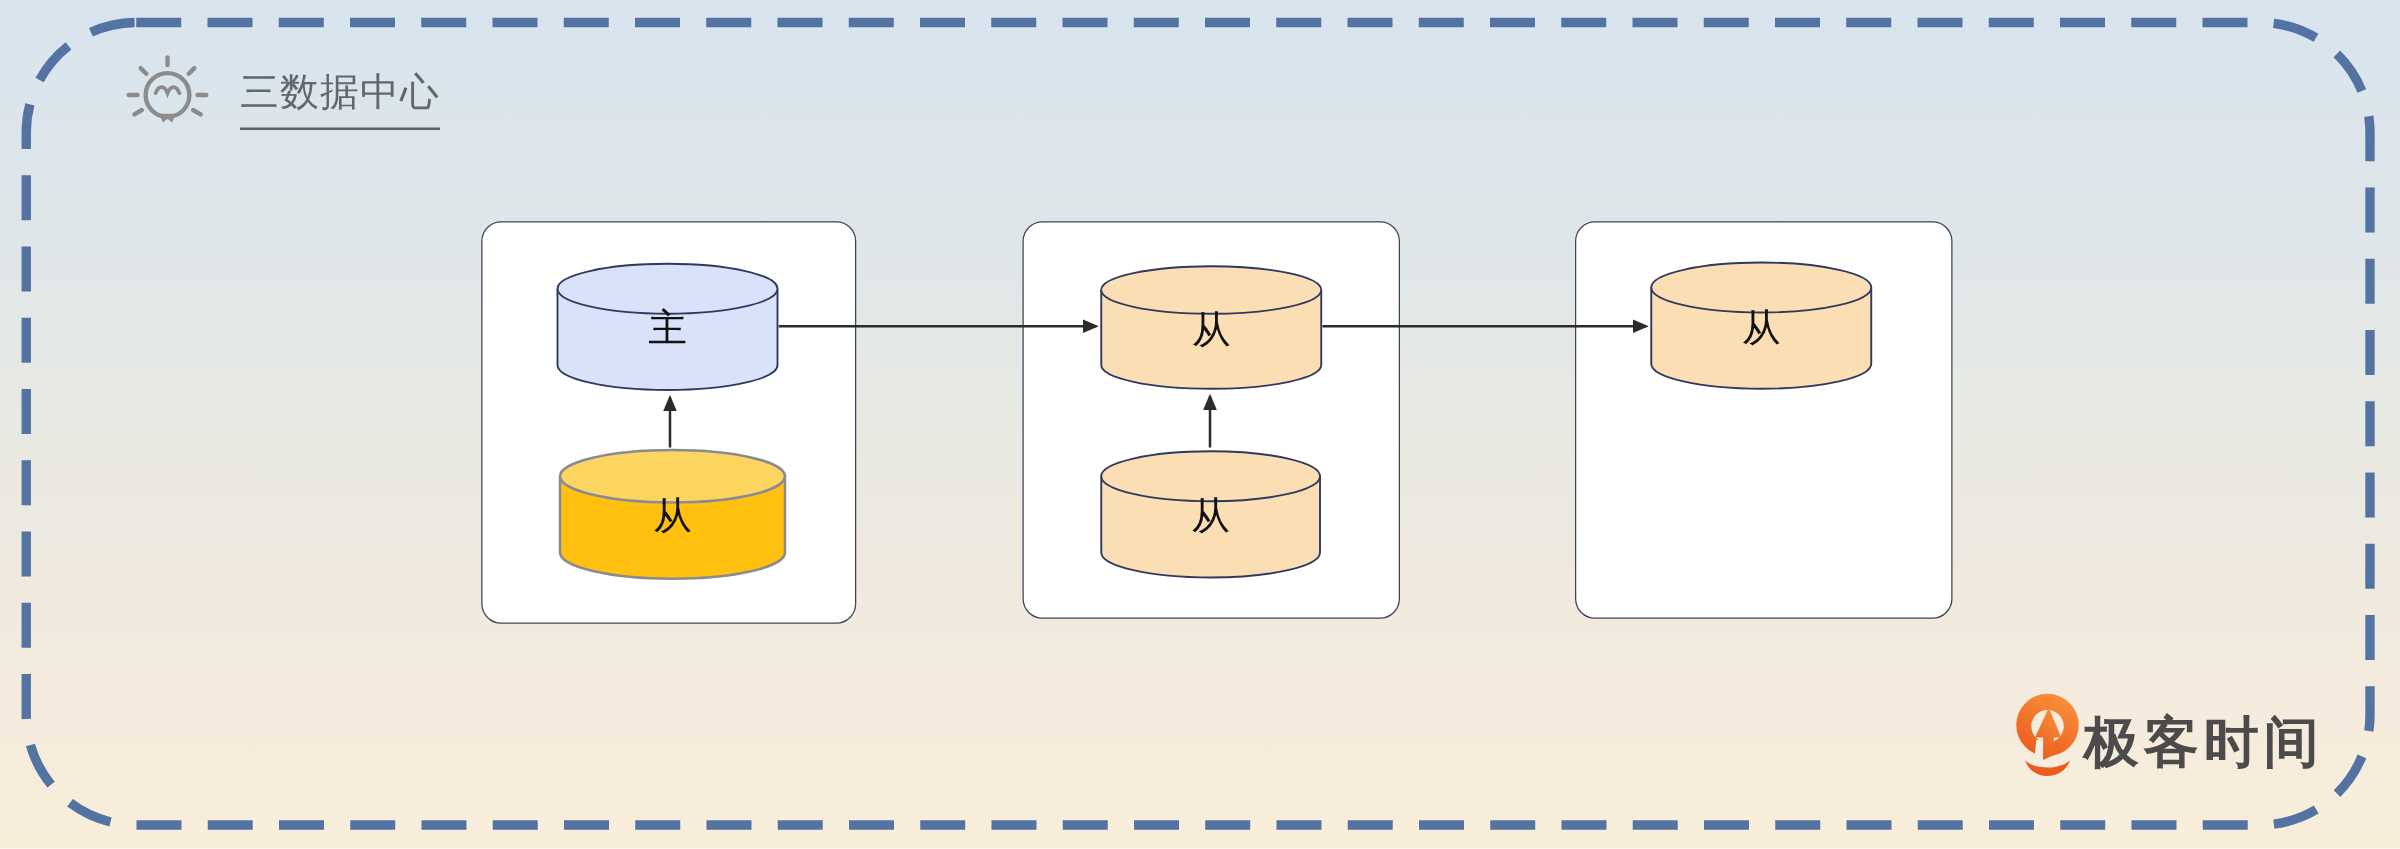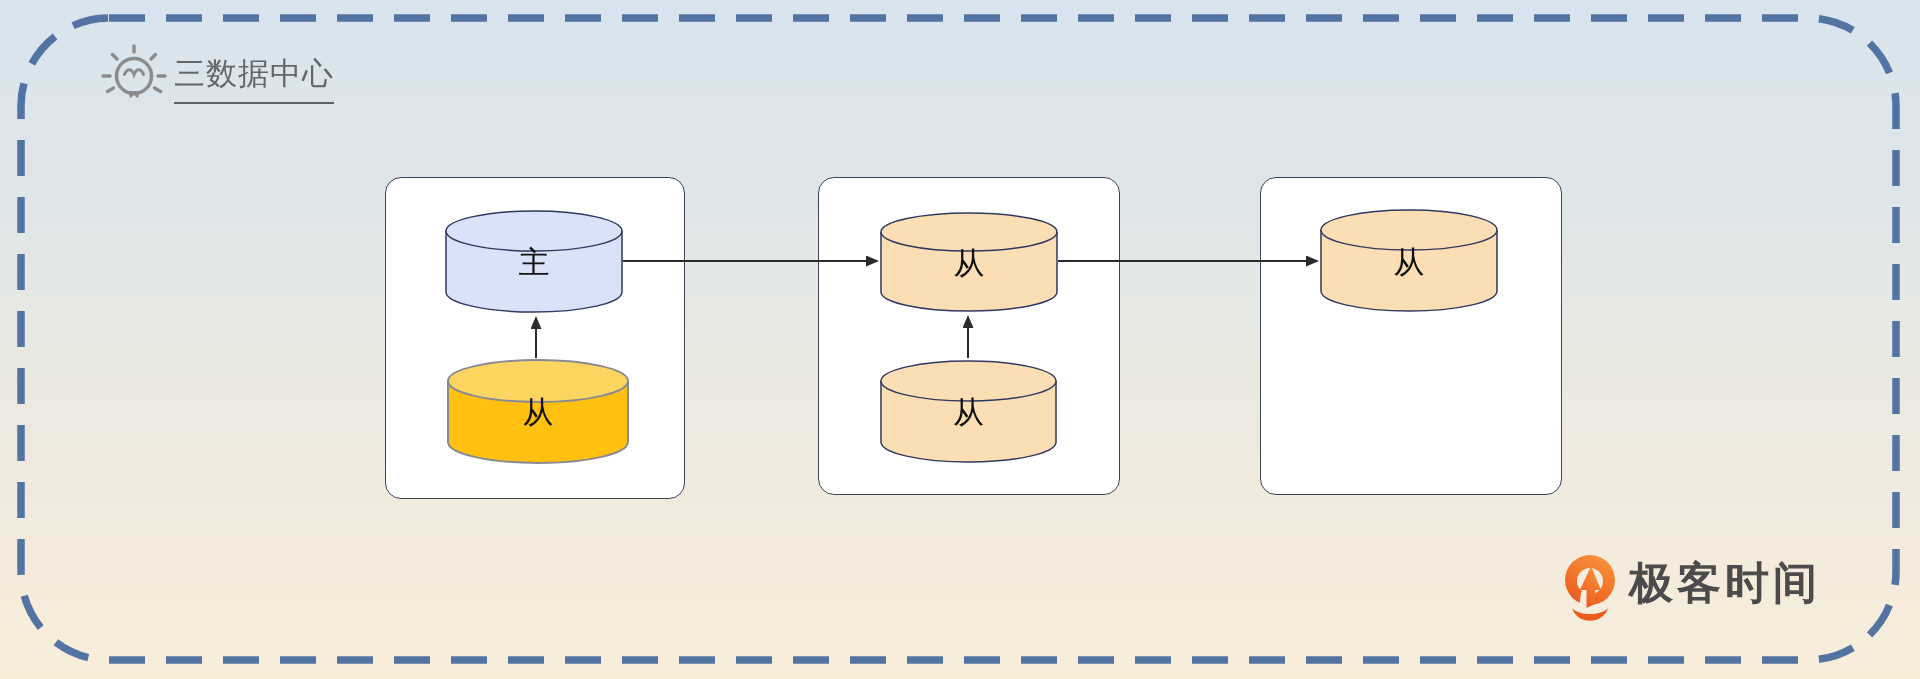--- a/index.html
+++ b/index.html
@@ -31,28 +31,28 @@
   .cyl.blue{--body:#d9e2f8;--topfill:#d9e2f8;--stroke:#2f3860;}
   .cyl.peach{--body:#fbdeb3;--topfill:#fbdeb3;--stroke:#2f3860;}
   .cyl.gold{--body:#ffc010;--topfill:#fcd561;--stroke:#8a8a94;--sw:2;}
   .c-primary{left:445px;top:210px;width:178px;height:103px;}
   .c-gold{left:446px;top:359px;width:184px;height:106px;}
   .c-dc2-top{left:880px;top:212px;width:178px;height:100px;}
   .c-dc2-bot{left:880px;top:360px;width:177px;height:103px;}
   .c-dc3{left:1320px;top:210px;width:178px;height:102px;}
 
   
-  .header{position:absolute;left:100px;top:44px;display:flex;align-items:center;gap:6px;}
+  .header{position:absolute;left:100px;top:44px;display:flex;align-items:center;gap:24px;}
   .title{
     font-size:31px;color:#63676b;padding-bottom:7px;border-bottom:2px solid #5f6368;
     letter-spacing:1px;white-space:nowrap;
   }
 
   
-  .logo{position:absolute;left:1564px;top:554px;display:flex;align-items:flex-start;gap:13px;}
+  .logo{position:absolute;left:1612px;top:554px;display:flex;align-items:flex-end;gap:3px;}
   .logo-text{font-size:44px;font-weight:700;color:#4b4b4b;letter-spacing:4px;white-space:nowrap;}
 </style>
 </head>
 <body>
 
 <div class="stage">
 
   <div class="dc-box dc1"></div>
   <div class="dc-box dc2"></div>
   <div class="dc-box dc3"></div>

